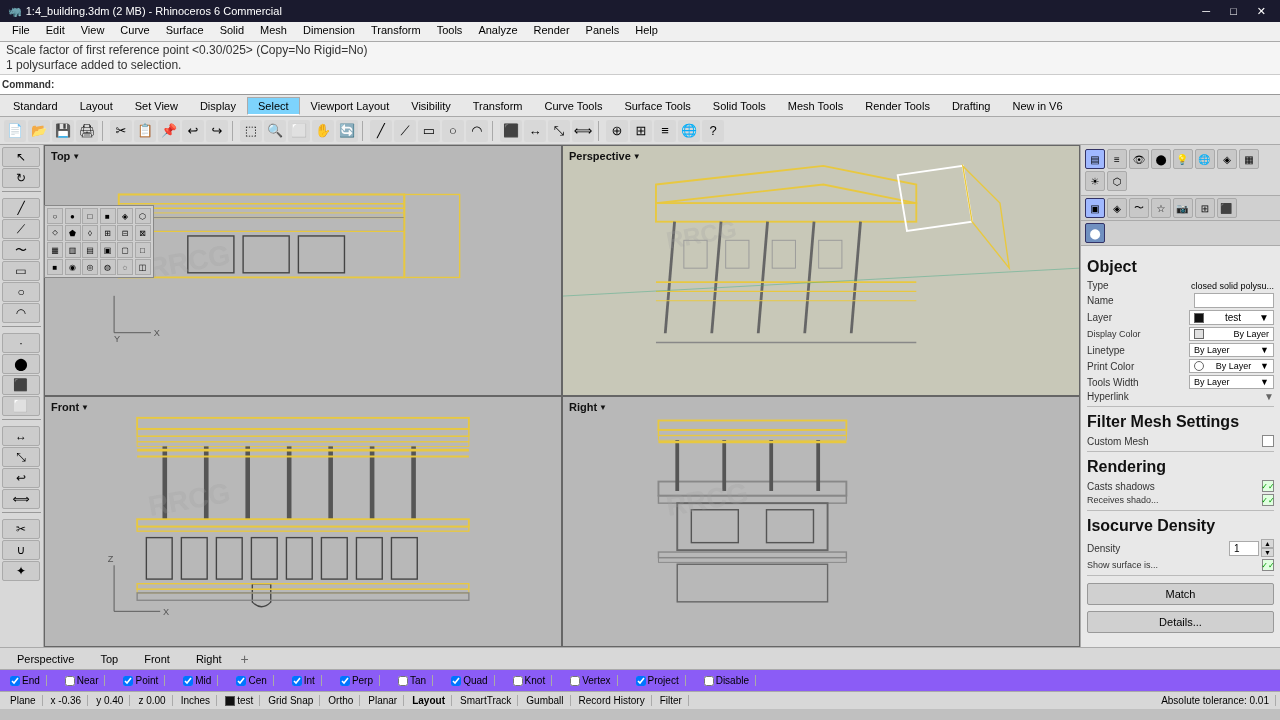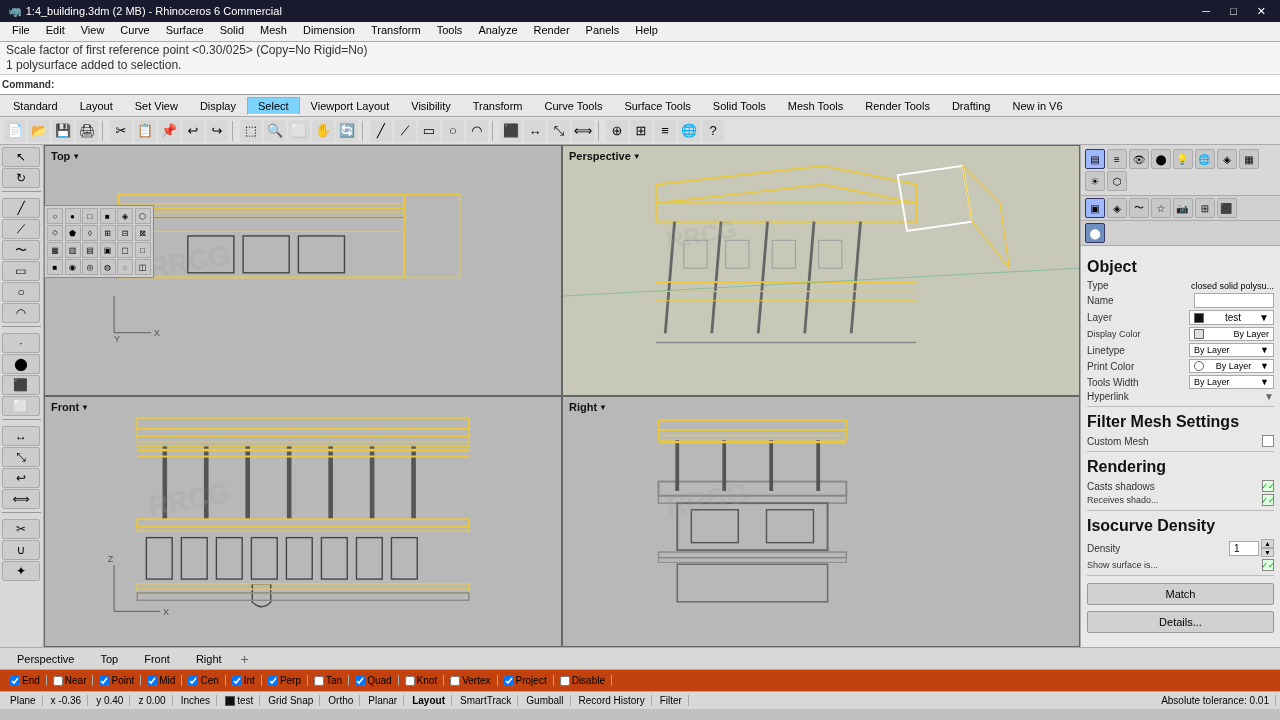--- a/index.html
+++ b/index.html
@@ -132,22 +132,22 @@
     .rp-button {
       width: 100%; padding: 4px; background: #d0d0d0; border: 1px solid #999;
       text-align: center; cursor: pointer; margin: 3px 0; font-size: 11px; border-radius: 2px;
     }
     .rp-input {
       background: #fff; border: 1px solid #aaa; padding: 1px 4px; width: 40px; font-size: 10px;
     }
 
     
     #statusbar {
-      height: 22px; background: #c2410c; border-top: 1px solid #aaa;
-      display: flex; align-items: center; padding: 0 4px; font-size: 10px; gap: 0;
+      height: 22px; background: #8b5cf6; border-top: 1px solid #aaa;
+      display: flex; align-items: center; padding: 0 4px; font-size: 10px; gap: 12px;
     }
     .sb-item { padding: 0 6px; border-right: 1px solid #aaa; white-space: nowrap; }
     .sb-item:first-child { border-left: none; }
     .sb-checkbox { display: flex; align-items: center; gap: 2px; }
 
     
     #vp-tabbar {
       height: 22px; background: #d8d8d8; border-top: 1px solid #aaa;
       display: flex; align-items: center; padding: 0 6px; gap: 4px;
     }

